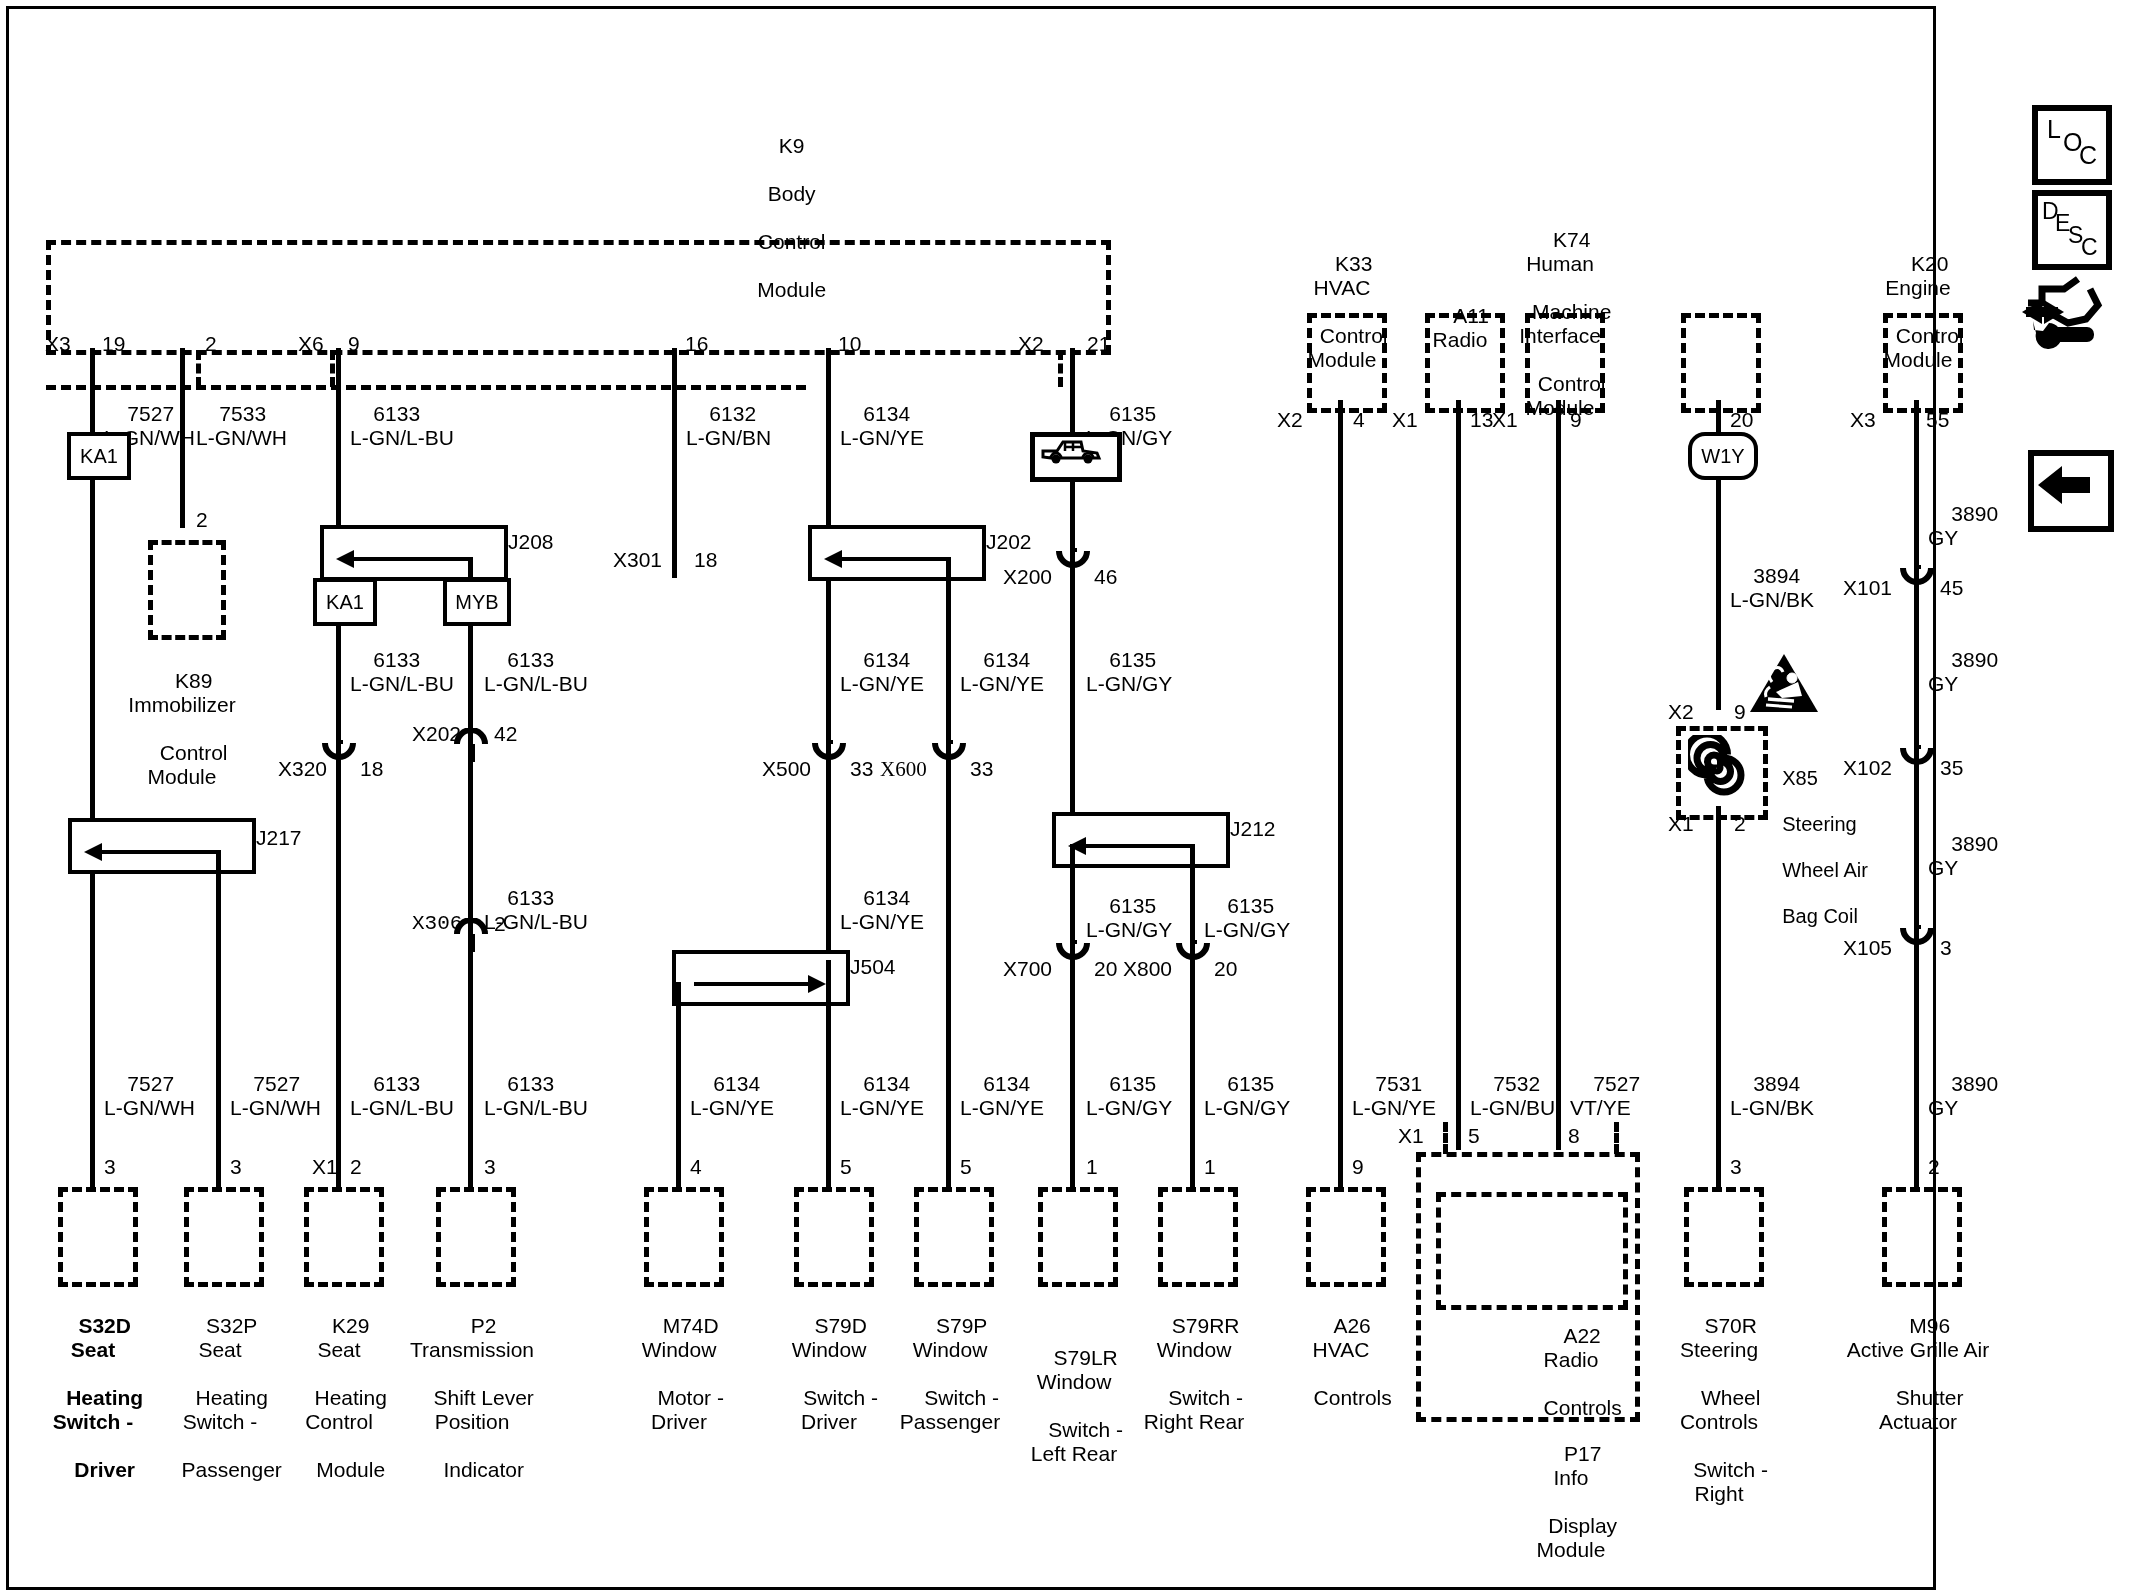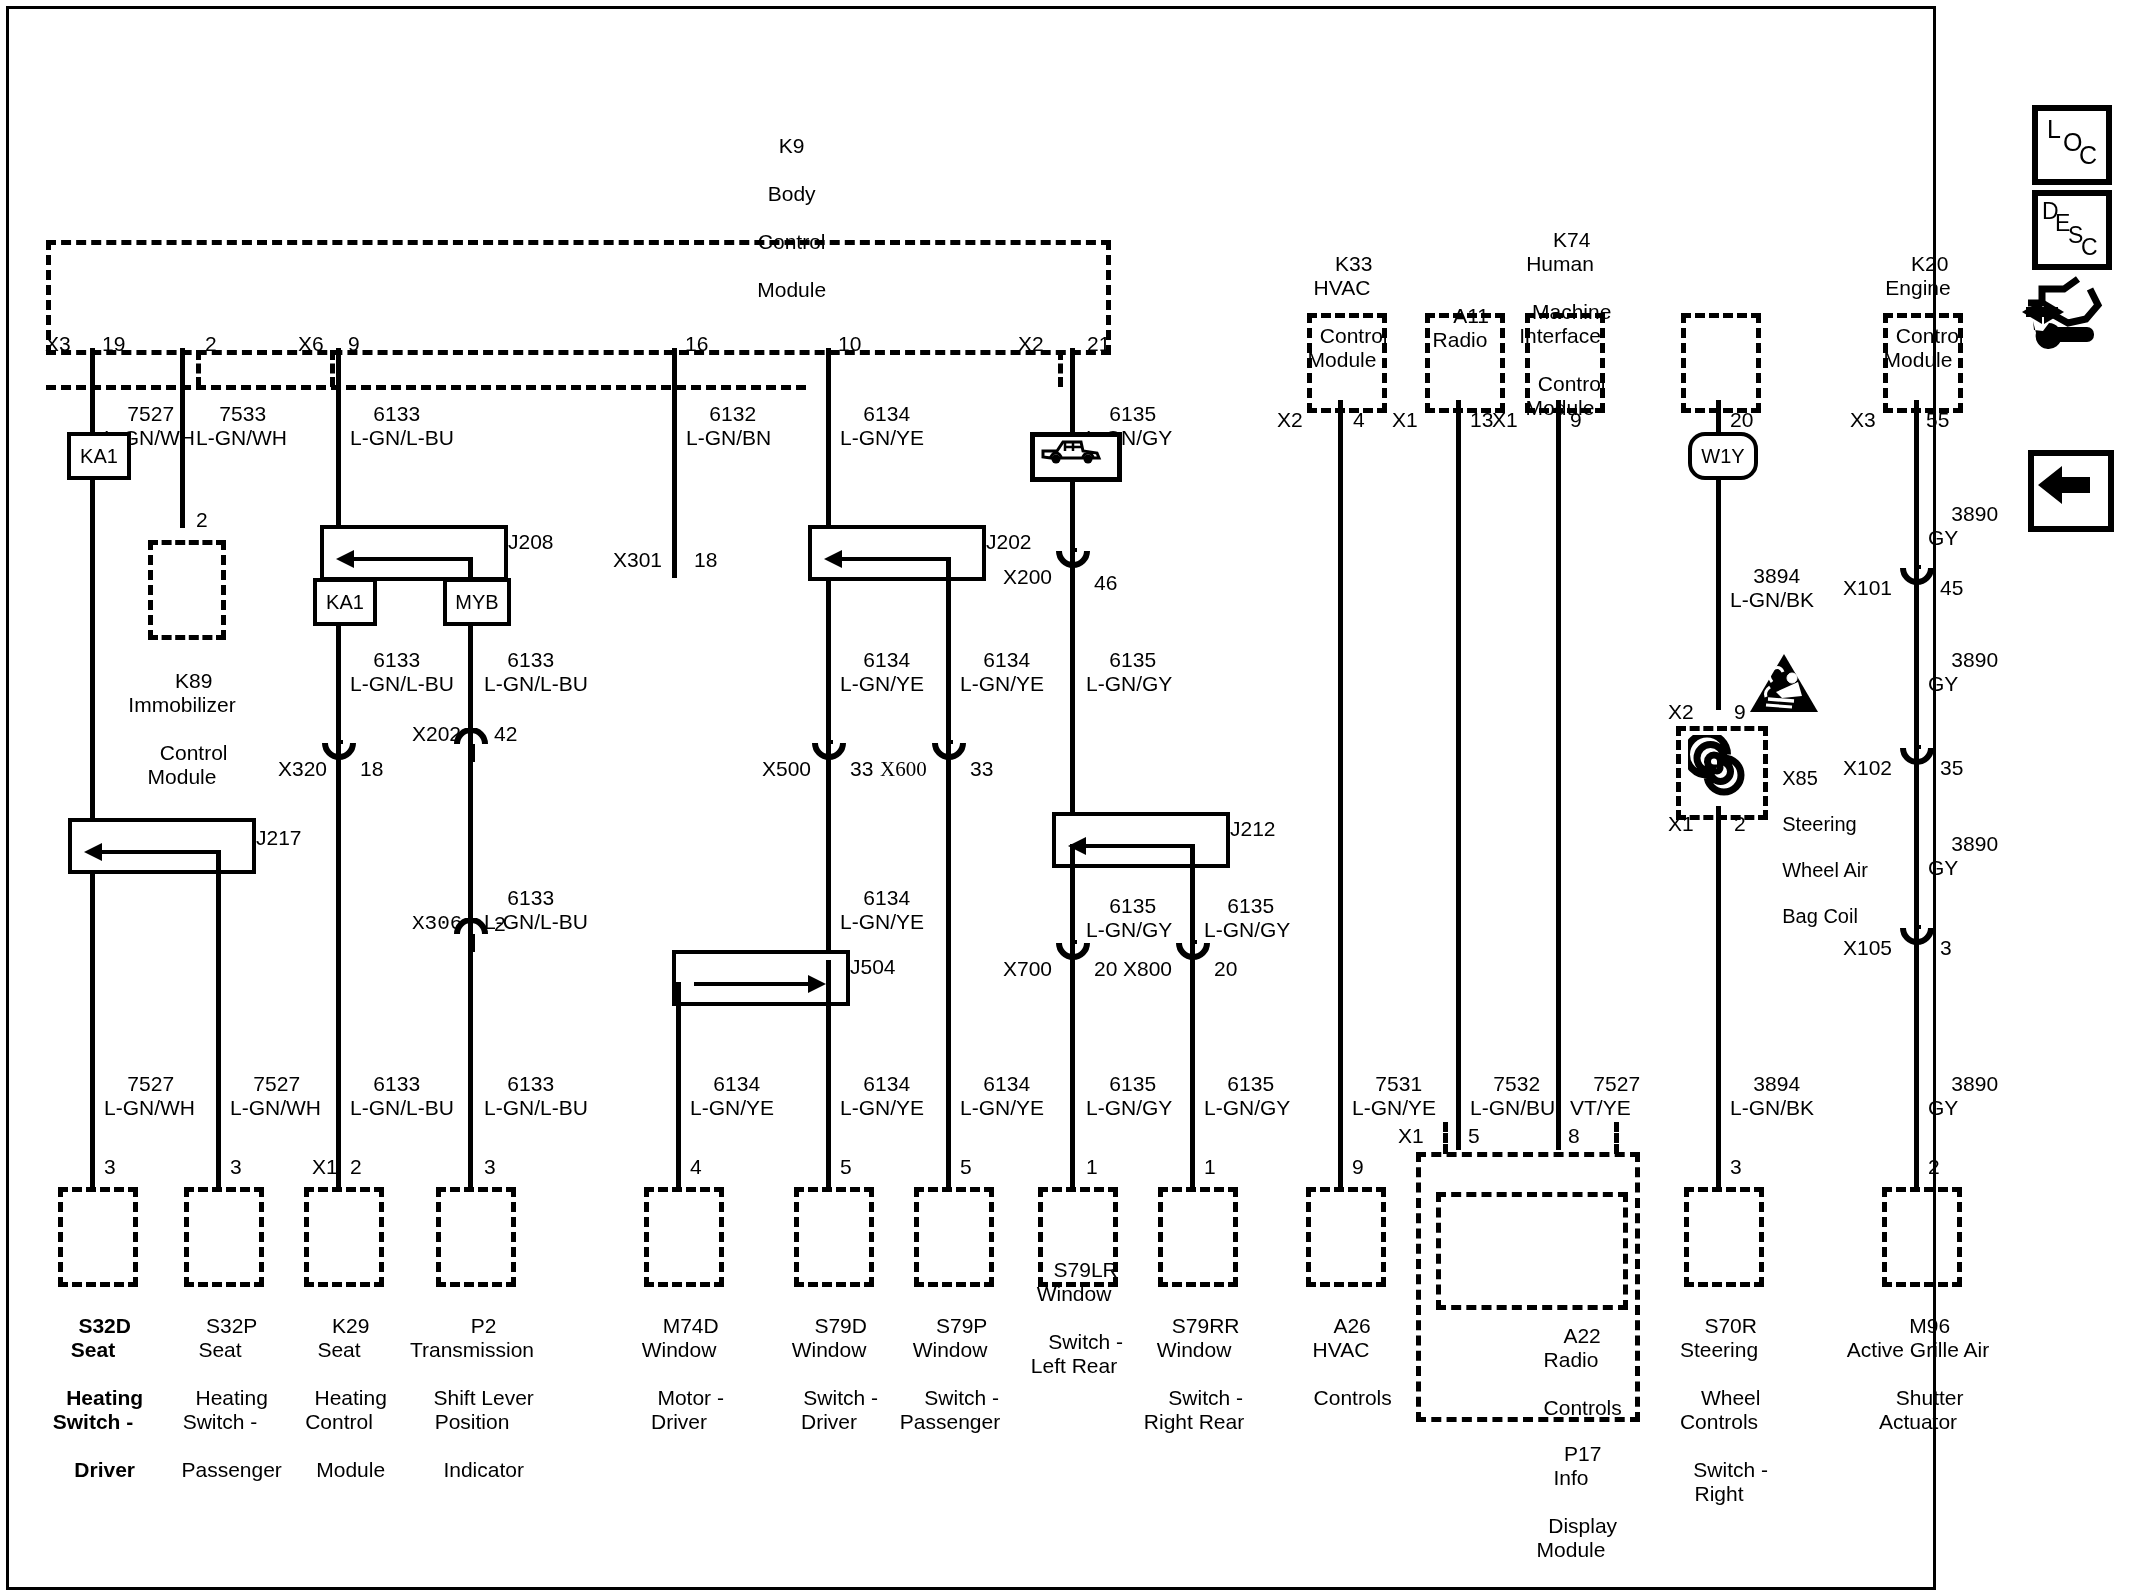--- a/index.html
+++ b/index.html
@@ -283,21 +283,21 @@
       <circle cx="53" cy="22" r="4.5" fill="#000"></circle>
       <path d="M30 6 L30 14 M38 6 L38 14 M29 10 L47 10" stroke="#000" stroke-width="2.5" fill="none"></path>
     </svg>
   </div>
 
   <svg class="abs" style="left:1056px;top:548px;" width="34" height="36">
     <path d="M3 3 A14 14 0 0 0 31 3" fill="none" stroke="#000" stroke-width="6"></path>
     <rect x="14" y="-14" width="7" height="18" fill="#000"></rect>
   </svg>
   <div class="t" style="left:1002px;top:565px;text-align:right;width:50px;"><span>X200</span></div>
-  <div class="t" style="left:1094px;top:565px;margin-top:6px;"><span>46</span></div>
+  <div class="t" style="left:1094px;top:565px;"><span>46</span></div>
 
   <div class="t" style="left:1086px;top:624px;">
     <span>6135</span><br><span>L-GN/GY</span>
   </div>
 
   <div class="splice" style="left:1052px;top:812px;width:170px;height:48px;"></div>
   <div class="spliceinner" style="left:1074px;top:844px;width:120px;"></div>
   <div class="wire" style="left:1190px;top:844px;height:16px;"></div>
   <svg class="abs" style="left:1068px;top:834px;" width="24" height="24">
     <polygon points="0,12 18,3 18,21" fill="#000"></polygon>
@@ -314,21 +314,21 @@
     <rect x="14" y="-14" width="7" height="18" fill="#000"></rect>
   </svg>
   <div class="t" style="left:1002px;top:957px;text-align:right;width:50px;"><span>X700</span></div>
   <div class="t" style="left:1094px;top:957px;"><span>20</span></div>
 
   <div class="t" style="left:1086px;top:1048px;">
     <span>6135</span><br><span>L-GN/GY</span>
   </div>
   <div class="t" style="left:1086px;top:1155px;"><span>1</span></div>
   <div class="dbox" style="left:1038px;top:1187px;width:70px;height:90px;"></div>
-  <div class="tc" style="left:1008px;top:1234px;width:132px;">
+  <div class="tc" style="left:1008px;top:1322px;width:132px;">
     <span>S79LR</span><br><span>Window</span><br>
     <span>Switch -</span><br><span>Left Rear</span>
   </div>
 
   <div class="wire" style="left:1190px;top:844px;height:344px;"></div>
   <div class="t" style="left:1204px;top:870px;">
     <span>6135</span><br><span>L-GN/GY</span>
   </div>
 
   <svg class="abs" style="left:1176px;top:940px;" width="34" height="36">

